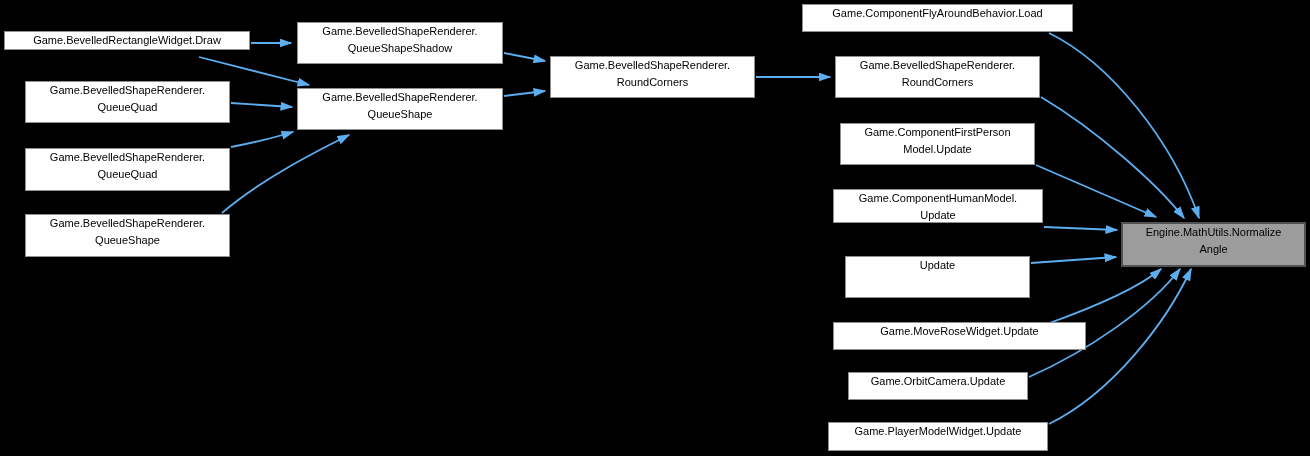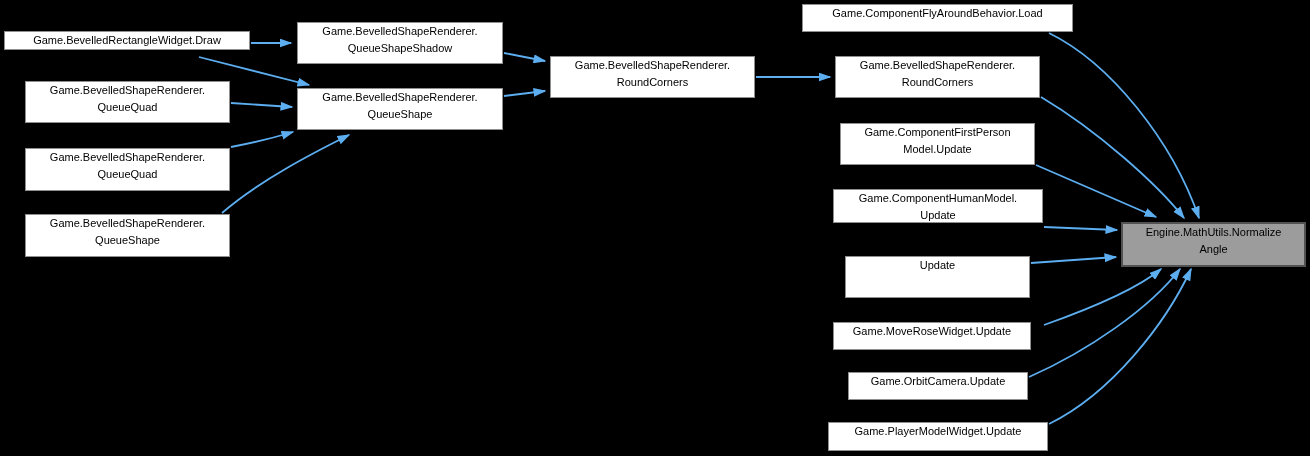--- a/index.html
+++ b/index.html
@@ -133,21 +133,21 @@
 
   <div class="node" style="left:833px;top:189px;width:210px;height:34px">
     <span>Game.ComponentHumanModel.</span>
     <span>Update</span>
   </div>
 
   <div class="node" style="left:845px;top:256px;width:185px;height:42px">
     <span>Update</span>
   </div>
 
-  <div class="node" style="left:833px;top:322px;width:198px;height:28px">
+  <div class="node" style="left:833px;top:322px;width:253px;height:28px">
     <span>Game.MoveRoseWidget.Update</span>
   </div>
 
   <div class="node" style="left:828px;top:422px;width:220px;height:29px">
     <span>Game.PlayerModelWidget.Update</span>
   </div>
 
   <div class="node" style="left:848px;top:372px;width:180px;height:28px">
     <span>Game.OrbitCamera.Update</span>
   </div>

